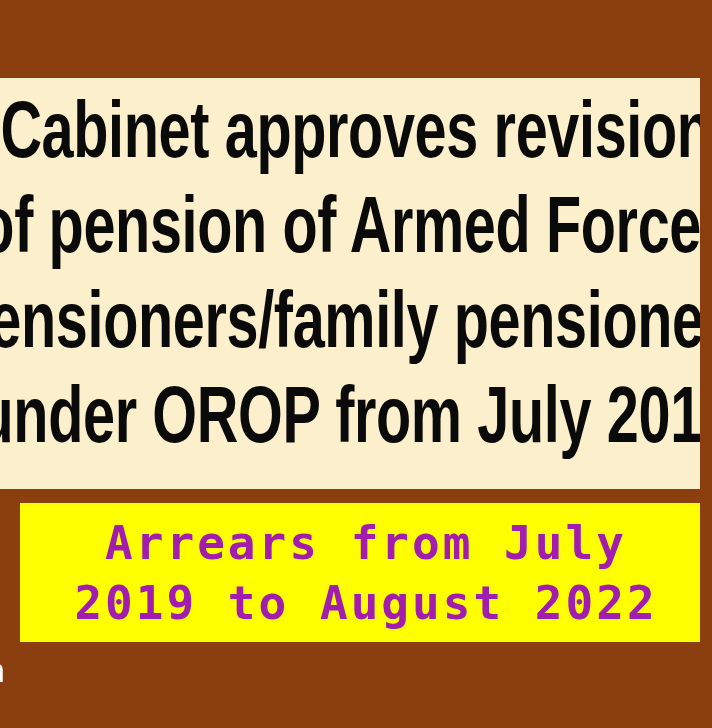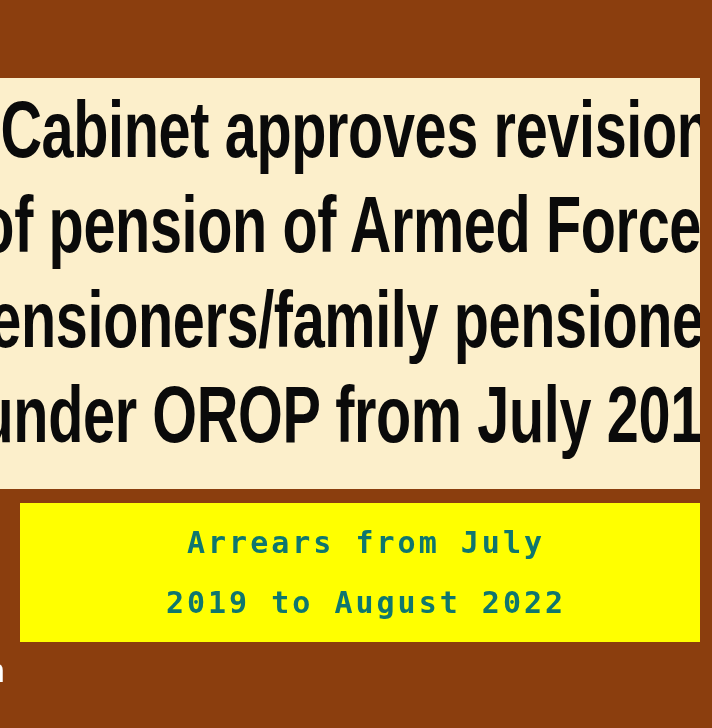--- a/index.html
+++ b/index.html
@@ -69,24 +69,24 @@
     display: flex;
     flex-direction: column;
     align-items: center;
     justify-content: center;
     overflow: hidden;
   }
 
   .arrears-line {
     display: block;
     white-space: pre;
-    color: #0f766e;
+    color: #a21caf;
     font-family: "DejaVu Sans Mono", "Liberation Mono", monospace;
     font-weight: 700;
-    font-size: 30px;
+    font-size: 46px;
     line-height: 60px;
     letter-spacing: 3px;
     text-align: center;
   }
 
   
   #watermark {
     position: absolute;
     left: -14px;
     top: 653px;

